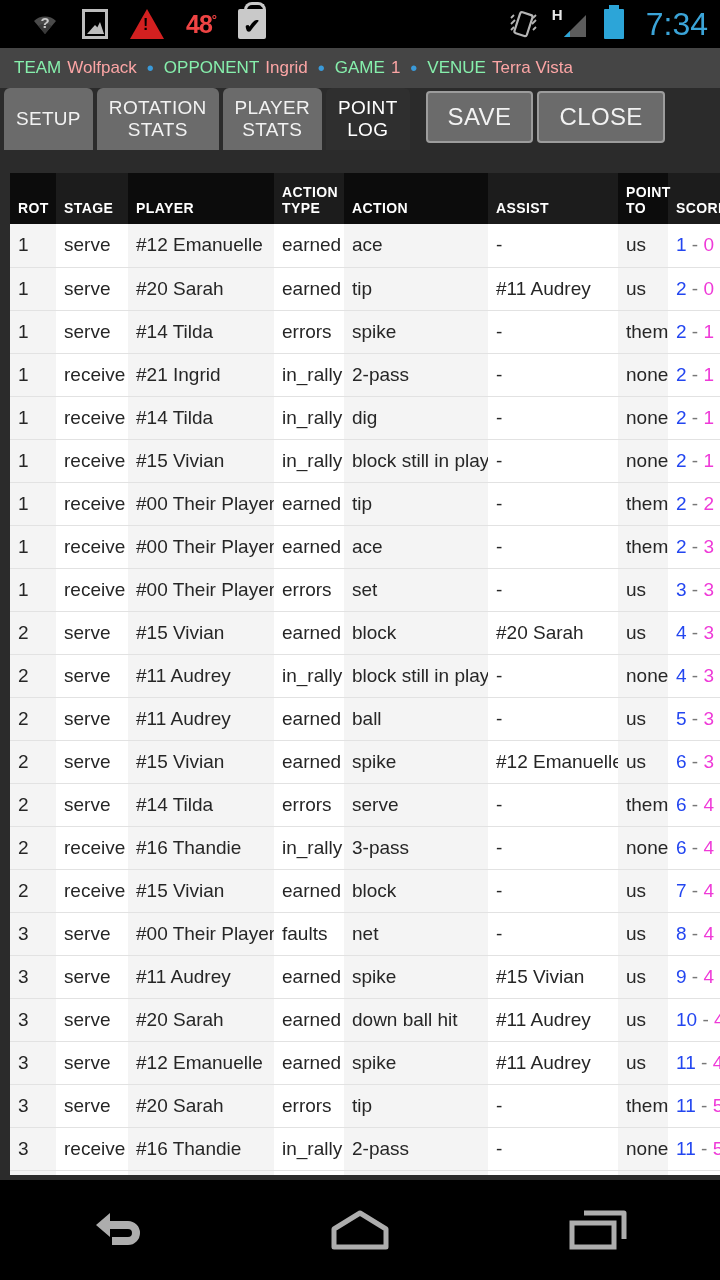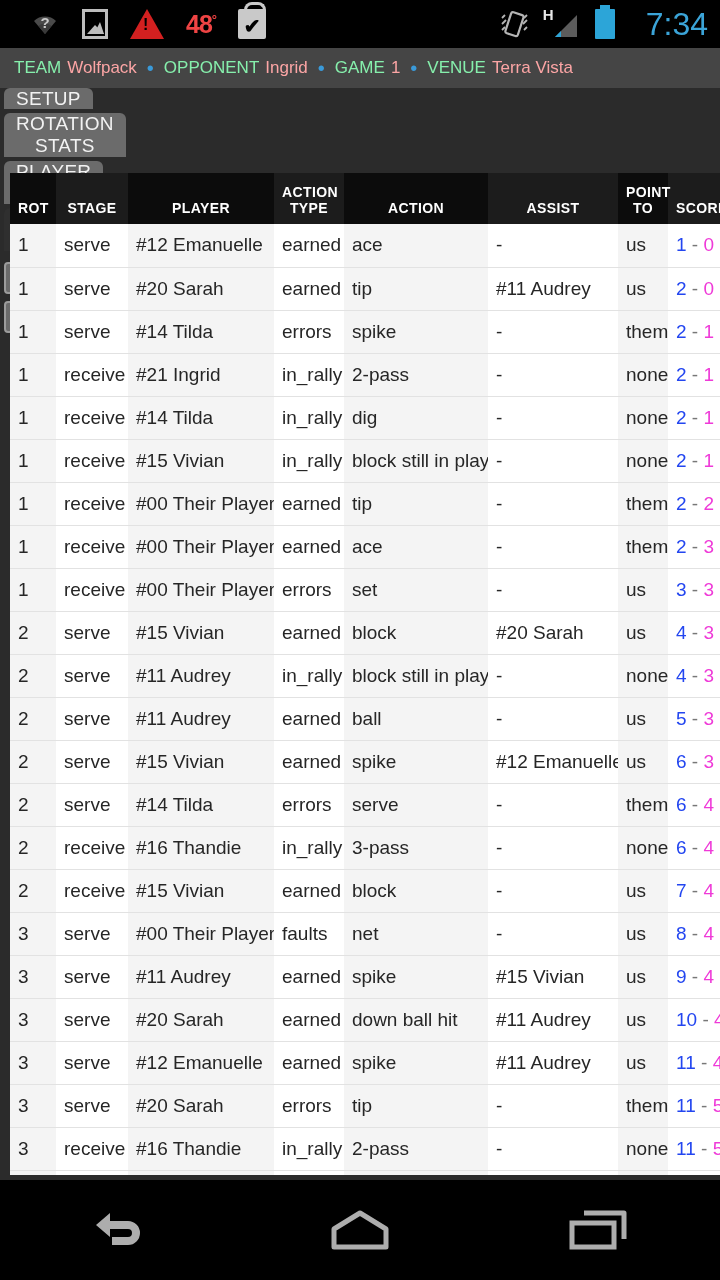--- a/index.html
+++ b/index.html
@@ -77,35 +77,35 @@
   .icon-hsignal .hletter {
     position: absolute; top: -2px; left: 0; color: #e8e8e8;
     font-size: 15px; font-weight: bold; line-height: 1;
   }
   .icon-battery {
     width: 20px; height: 30px; background: #2ca5d8; position: relative; border-radius: 1px;
   }
   .icon-battery::before {
     content: ""; position: absolute; top: -4px; left: 5px; width: 10px; height: 4px; background: #2ca5d8;
   }
-  .clock { color: #3ba4d8; font-size: 32px; font-weight: 400; letter-spacing: 0px; margin-left: 17px; }
+  .clock { color: #3ba4d8; font-size: 32px; font-weight: 400; letter-spacing: 0px; margin-left: 8px; }
 
   
   .infobar {
     height: 40px; background: #454545; display: flex; align-items: center;
     padding-left: 14px; gap: 0px; font-size: 17px; white-space: nowrap;
   }
   .info-key { color: #86efac; margin-right: 6px; }
   .info-val { color: #fca5a5; }
   .info-sep { color: #3a9ad9; margin: 0 10px; font-size: 20px; line-height: 1; }
 
   
   .tabbar {
     height: 75px; background: #2b2b2b; display: flex; align-items: flex-start;
-    padding-left: 4px; gap: 4px; position: relative; flex-direction: column;
+    padding-left: 4px; gap: 4px; position: relative;
   }
   .tab {
     background: #6b6b6b; color: #f2f2f2; border-radius: 6px 6px 0 0;
     height: 62px; display: flex; align-items: center; justify-content: center;
     text-align: center; font-size: 19px; line-height: 1.12; padding: 0 12px;
     letter-spacing: 0.3px;
   }
   .tab.two-line { line-height: 1.14; }
   .tab.active { background: #2f2f2f; color: #ffffff; }
   .actbtn {
@@ -124,21 +124,21 @@
   table.pointlog {
     width: 710px; border-collapse: collapse; table-layout: fixed;
     font-size: 19px; color: #222;
   }
   table.pointlog thead th {
     background: #1c1c1c; color: #ffffff; font-size: 14px; font-weight: bold;
     text-align: left; vertical-align: bottom; padding: 6px 8px 8px 8px;
     height: 51px; letter-spacing: 0.4px;
   }
   table.pointlog thead th.alt { background: #0c0c0c; }
-  table.pointlog thead th .hdr-line { display: block; text-align: center; }
+  table.pointlog thead th .hdr-line { display: block; }
 
   table.pointlog tbody td {
     border-bottom: 1px solid #e2e2e2; padding: 0 8px; height: 43px;
     vertical-align: middle; background: #ffffff; white-space: nowrap;
     overflow: hidden; font-size: 19px; color: #262626;
   }
   table.pointlog tbody td.alt { background: #f4f4f4; }
   .score-us { color: #2346f0; }
   .score-dash { color: #777; }
   .score-them { color: #ef3ad8; }

